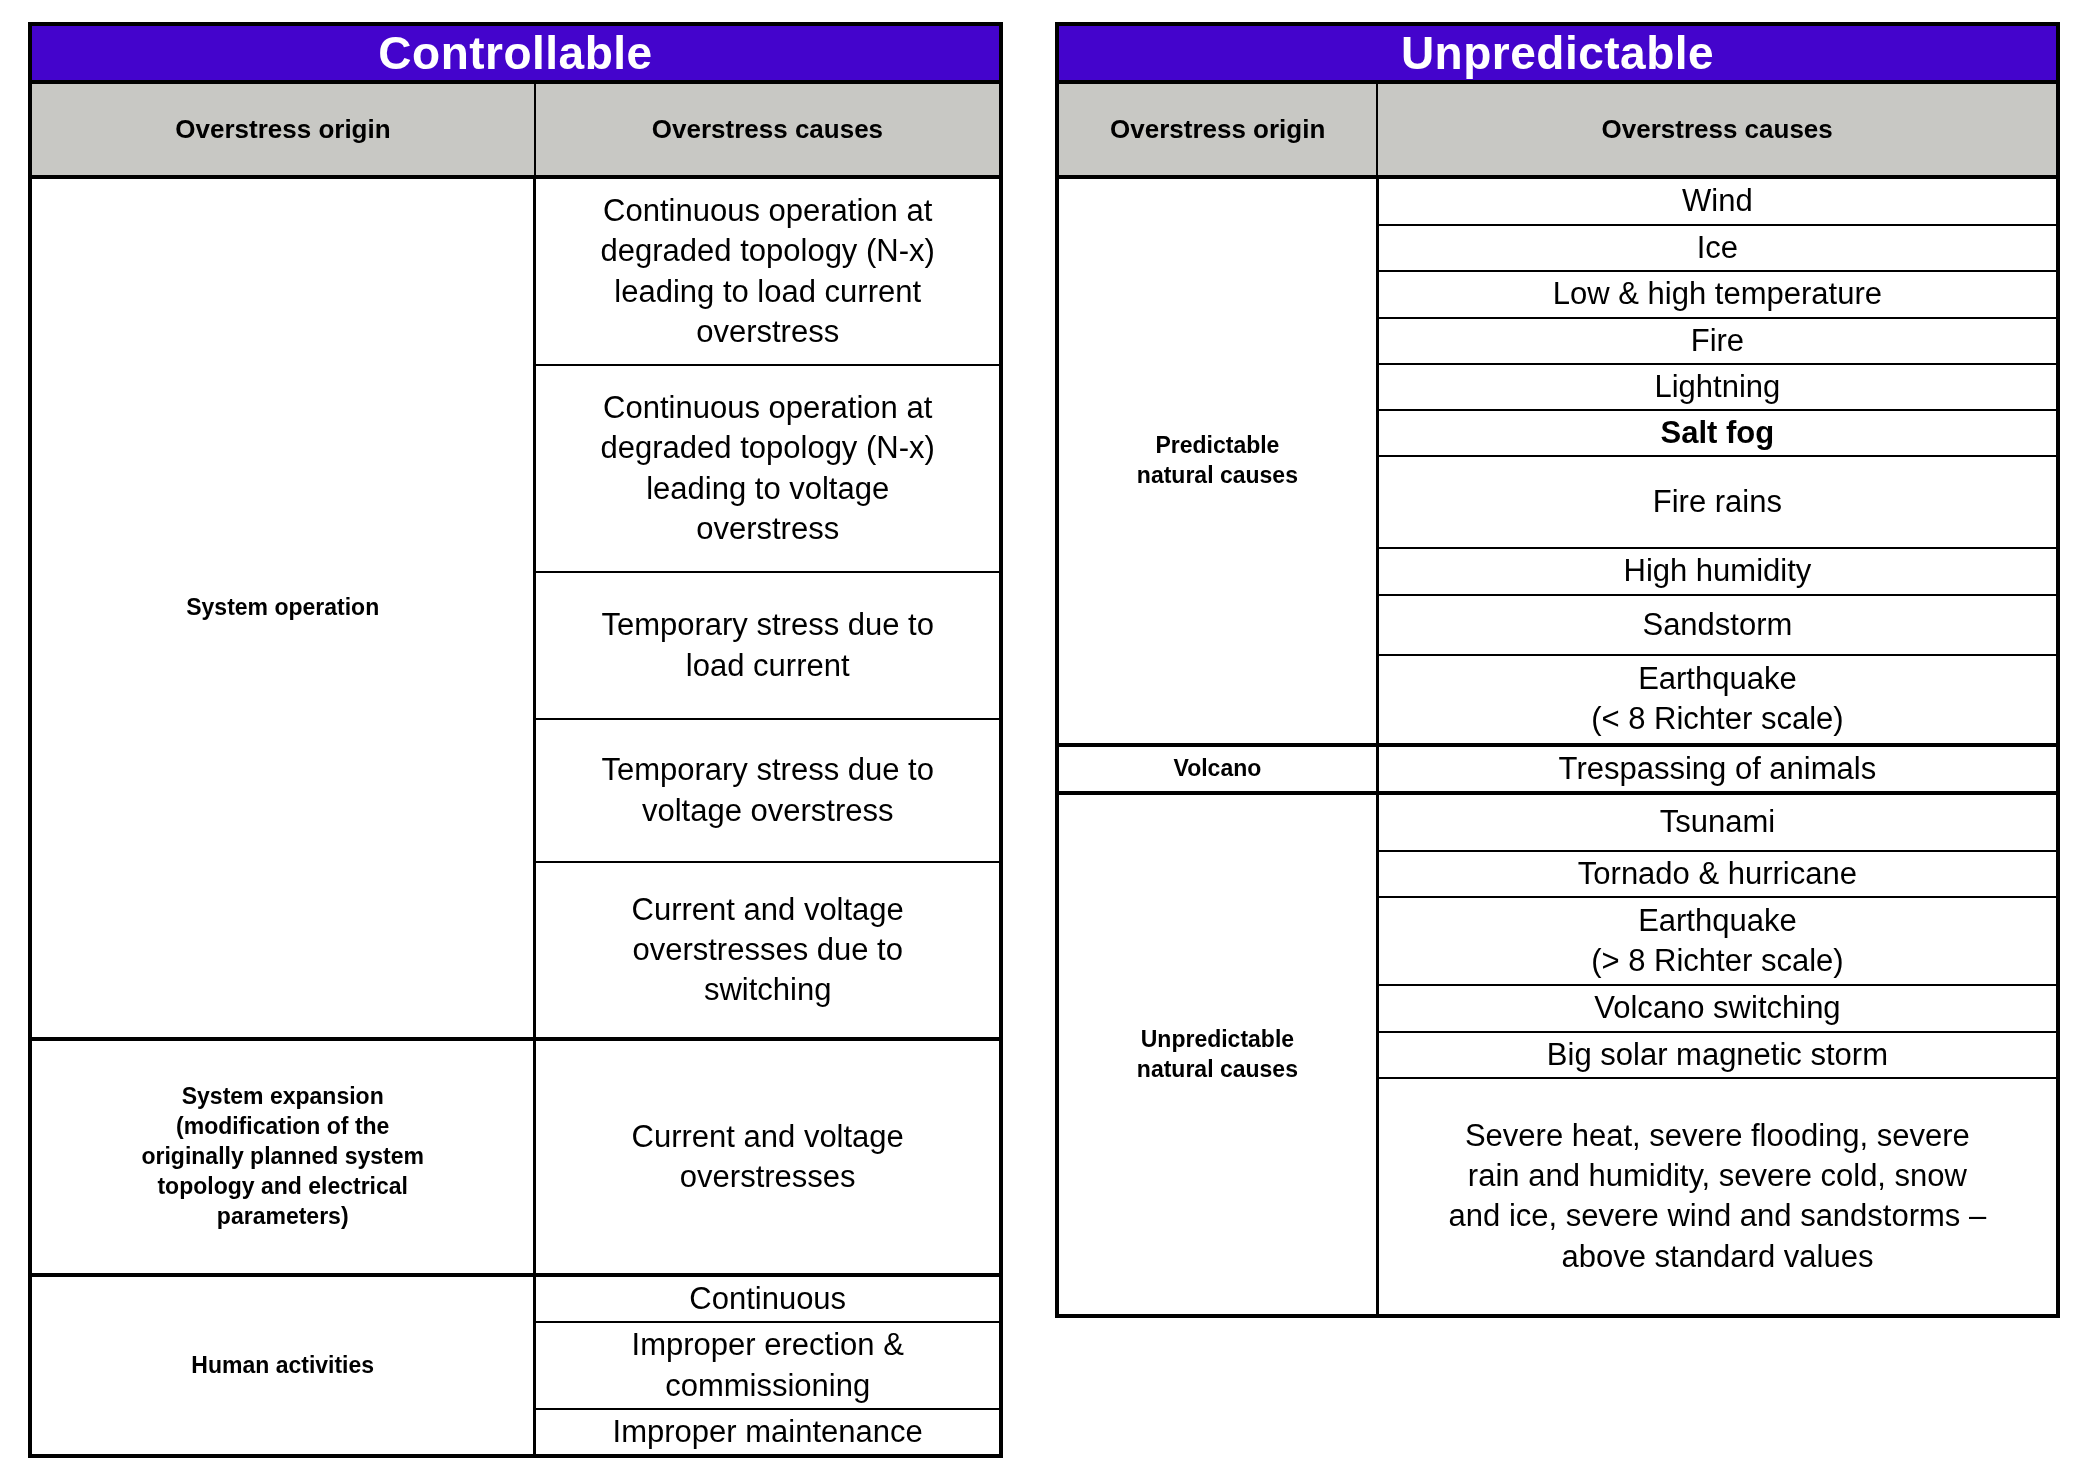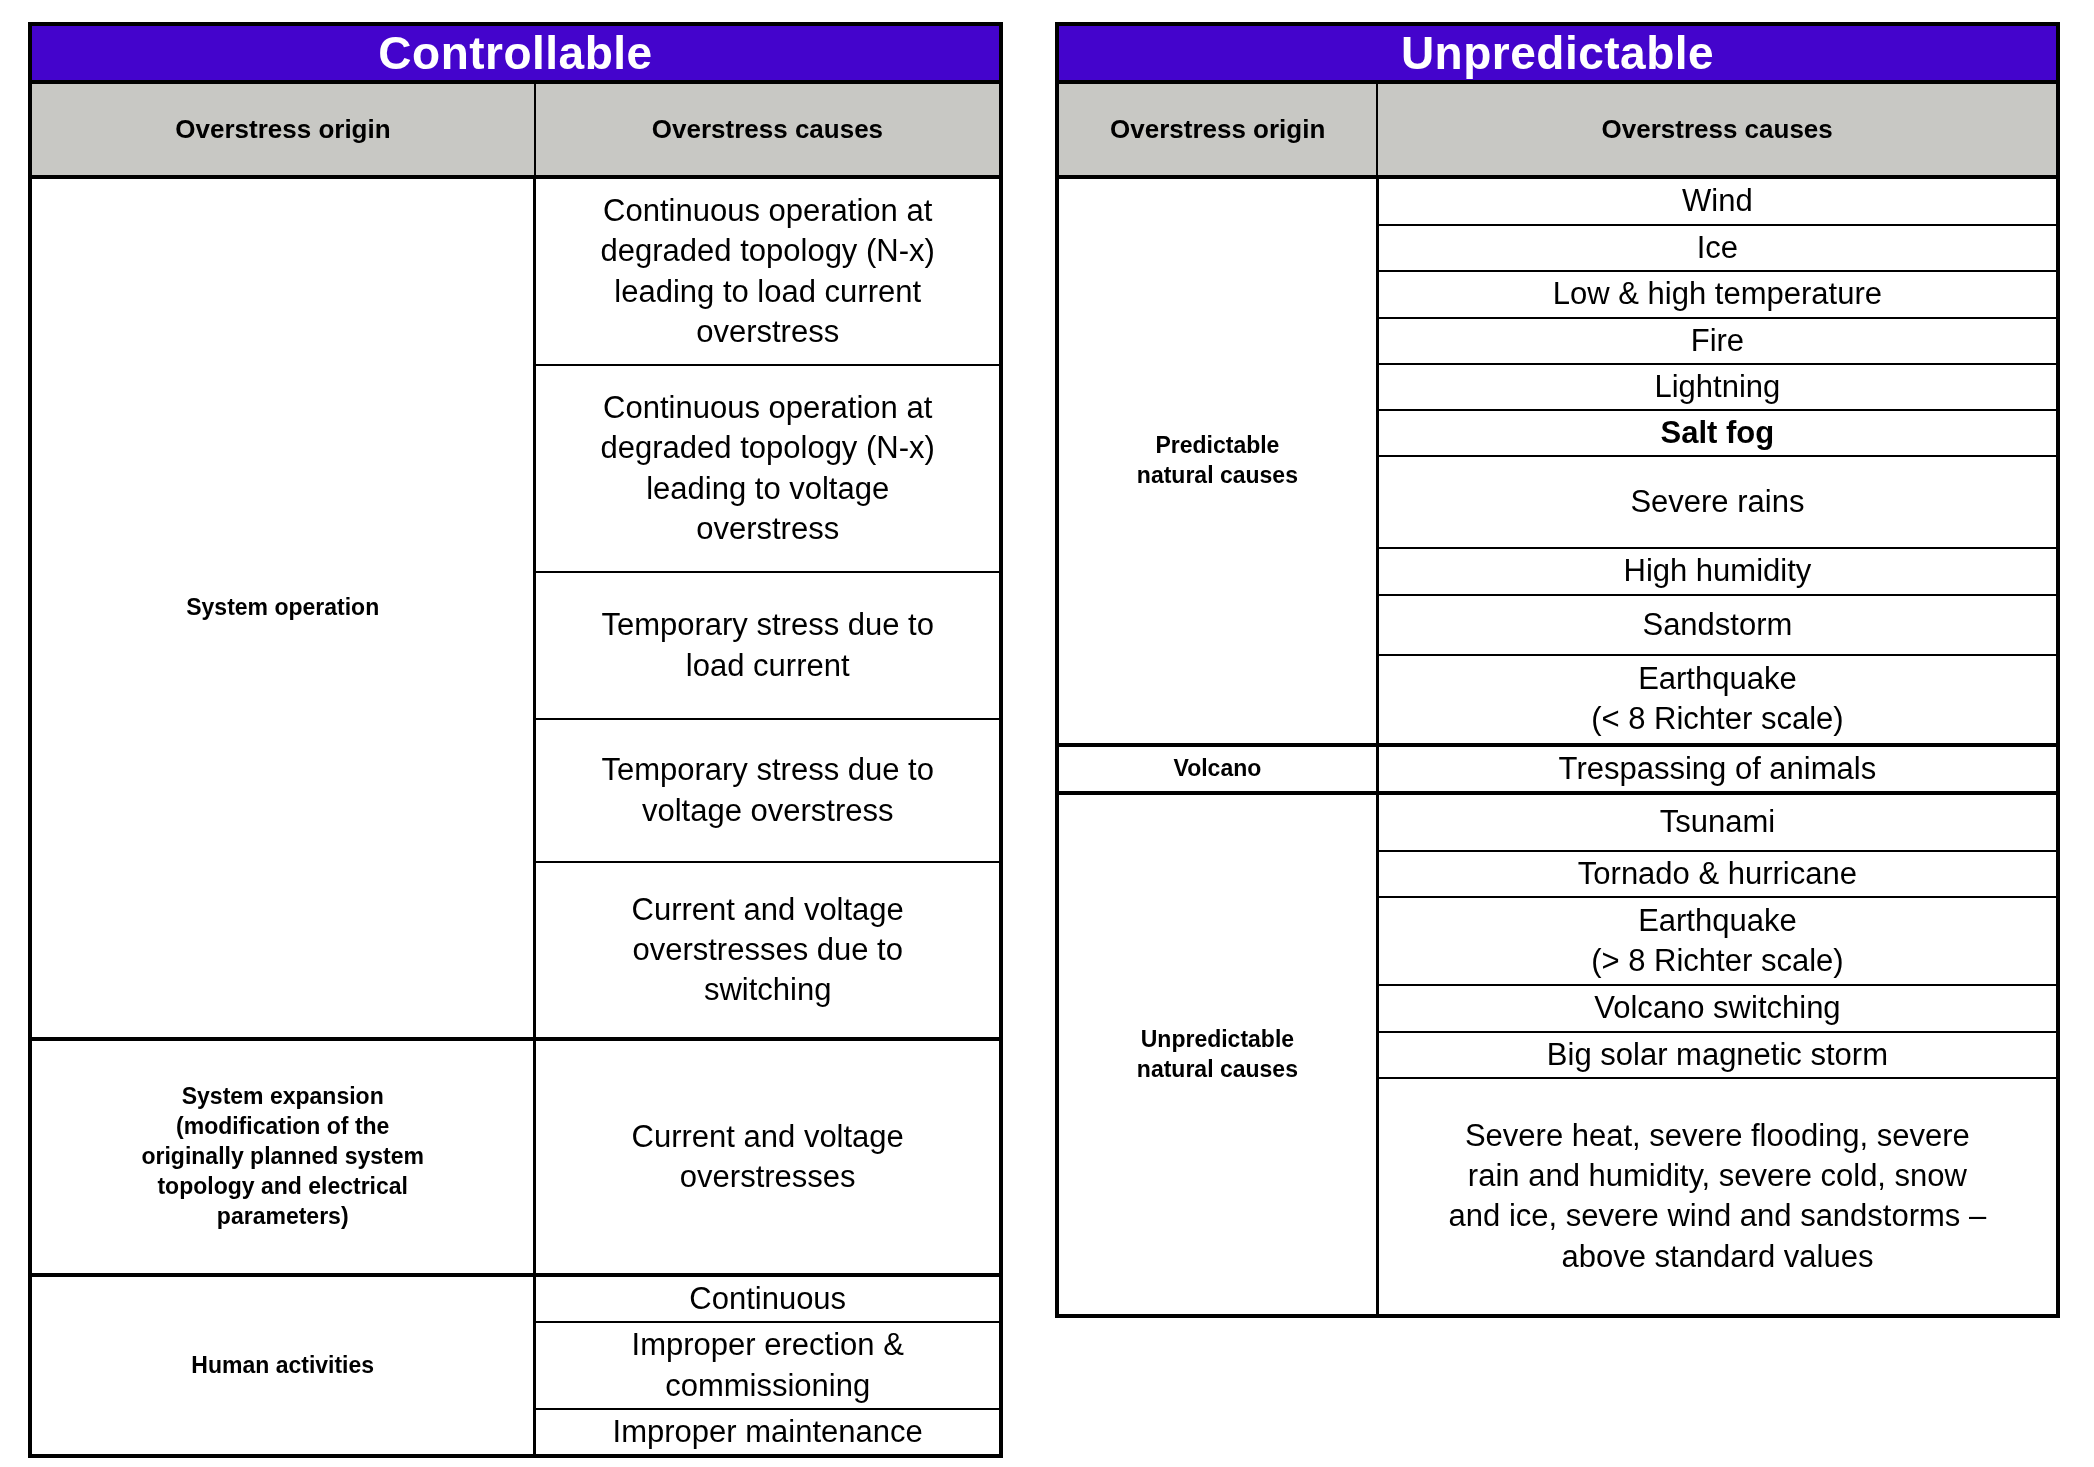--- a/index.html
+++ b/index.html
@@ -174,21 +174,21 @@
         <tr style="height: 44px;">
           <td class="cause">Fire</td>
         </tr>
         <tr style="height: 44px;">
           <td class="cause">Lightning</td>
         </tr>
         <tr style="height: 44px; font-weight: bold;">
           <td class="cause">Salt fog</td>
         </tr>
         <tr style="height: 92px;">
-          <td class="cause">Severe rains</td>
+          <td class="cause">Fire rains</td>
         </tr>
         <tr style="height: 44px;">
           <td class="cause">High humidity</td>
         </tr>
         <tr style="height: 60px;">
           <td class="cause">Sandstorm</td>
         </tr>
         <tr style="height: 90px;">
           <td class="cause">Earthquake
 (&lt; 8 Richter scale)</td>

